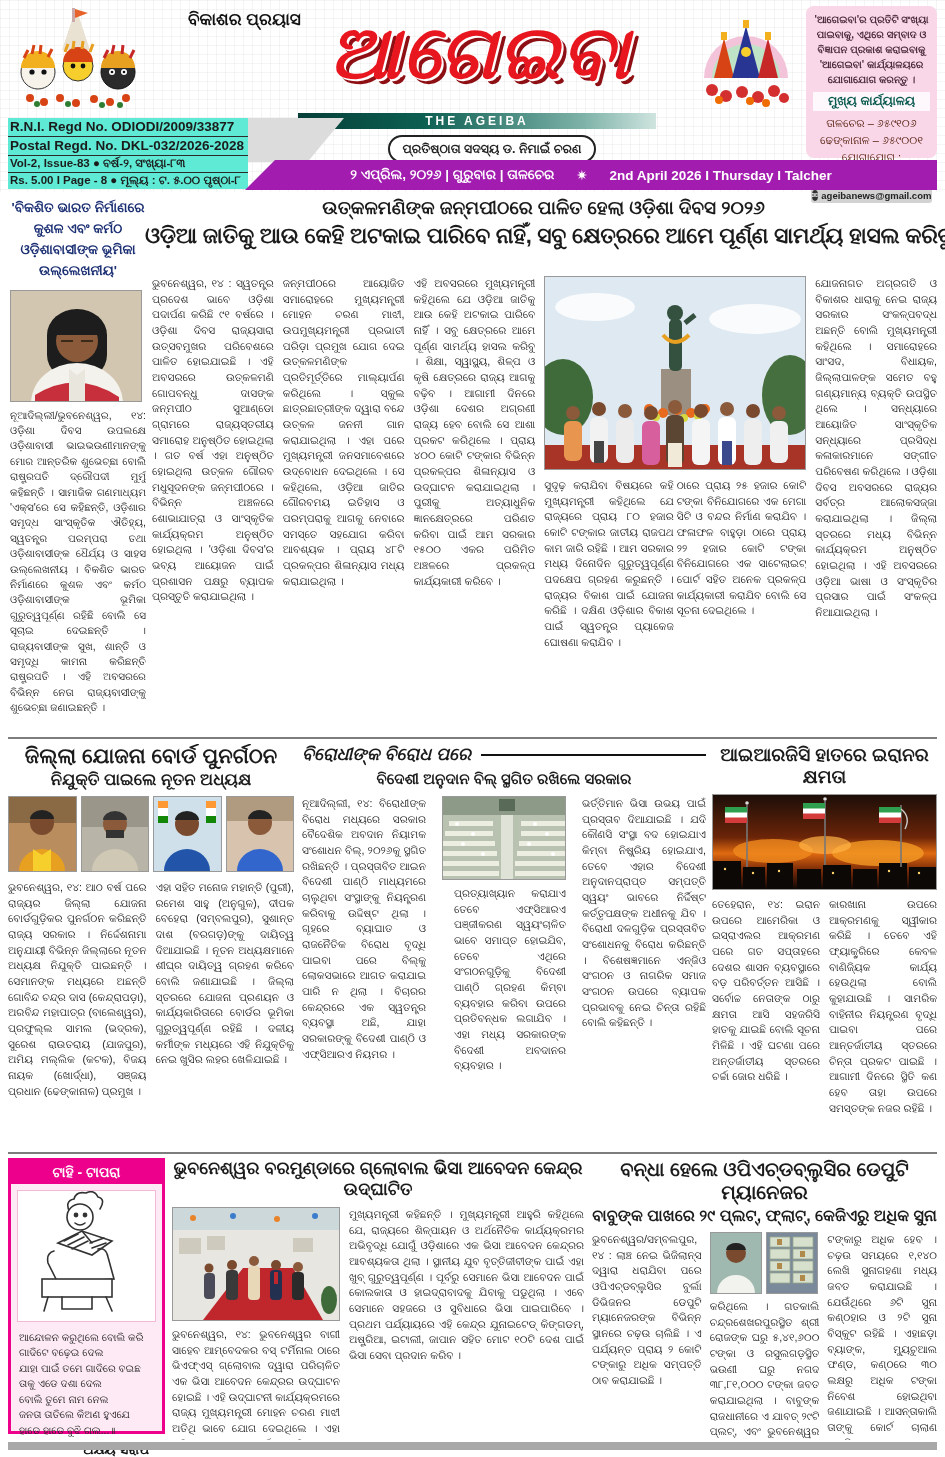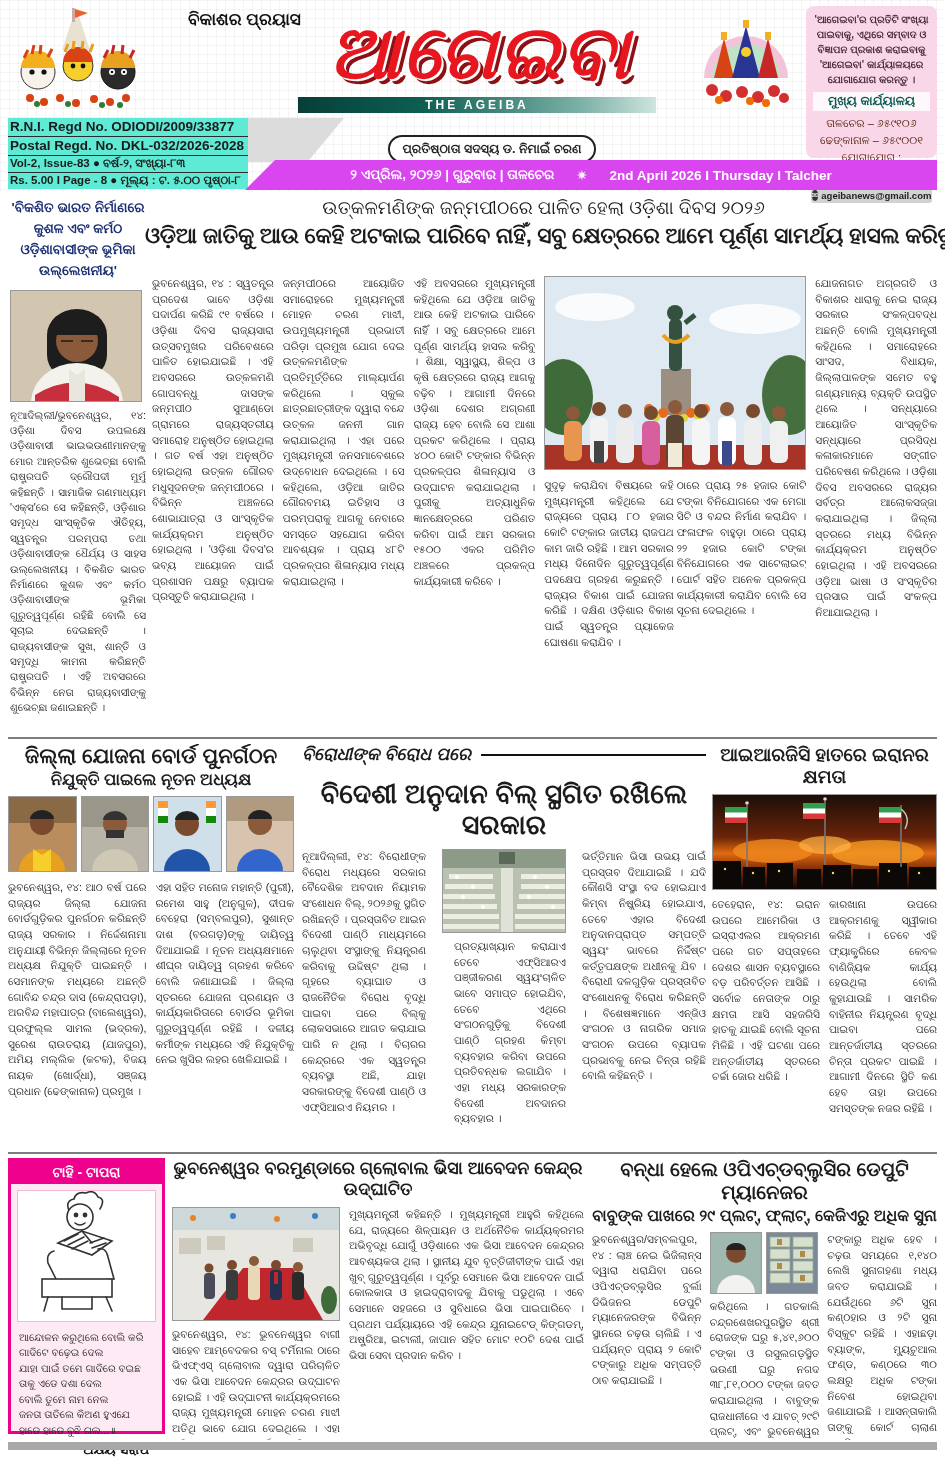--- a/index.html
+++ b/index.html
@@ -23,23 +23,23 @@
   .reg .r3,.reg .r4{font-size:11.5px;}
   .reg-diag{background:#dcdcdc;clip-path:polygon(0 0,100% 0,62% 100%,0 100%);}
   .office{background:#f9d7e9;border-radius:8px;padding:6px 5px;text-align:center;}
   .office .note{font-size:10px;line-height:1.5;color:#4a2b3c;font-weight:bold;}
   .office .head{margin:5px 2px 4px;background:#ffffffcc;border-radius:0;color:#0a5a50;
     font-weight:bold;font-size:12.5px;padding:2px 0;}
   .office .ln{font-size:11px;font-weight:normal;color:#58210f;line-height:1.55;}
   .office .email{margin-top:5px;background:#d2d2d2;border-radius:3px;font-size:9.5px;font-weight:bold;
     color:#222;padding:2px 3px;display:flex;align-items:center;justify-content:center;gap:3px;}
   .email .ic{width:11px;height:11px;border-radius:50%;background:#333;color:#fff;font-size:8px;line-height:11px;display:inline-block;}
-  .datebar{background:#d946ef;color:#fff;clip-path:polygon(30px 0,100% 0,100% 100%,0 100%);
+  .datebar{background:#a21caf;color:#fff;clip-path:polygon(30px 0,100% 0,100% 100%,0 100%);
     display:flex;align-items:center;justify-content:center;gap:22px;font-weight:bold;font-size:13.5px;}
-  .kicker{font-weight:normal;text-align:center;font-size:18.5px;}
+  .kicker{font-weight:bold;text-align:center;font-size:18.5px;}
   .headline1{font-weight:bold;text-align:center;font-size:22px;letter-spacing:-.3px;white-space:nowrap;}
   .h2{font-weight:bold;text-align:center;}
   .bodytxt{font-size:10.6px;line-height:1.48;text-align:justify;overflow:hidden;color:#1d1d1d;}
   .cols{display:flex;gap:9px;}
   .cols>div{flex:1;}
   .sidebox{padding:0 2px;}
   .sidebox .quote{font-weight:bold;font-size:13.5px;line-height:1.55;color:#1b2f73;text-align:center;padding:2px 1px 8px;}
   .photo{display:block;border:1px solid #999;background:#ddd;overflow:hidden;}
   .rule{background:#7d7d7d;}
   .kick2{display:flex;align-items:center;gap:10px;font-weight:bold;font-style:italic;font-size:17.5px;}
@@ -98,21 +98,21 @@
           <circle cx="27" cy="98" r="3"></circle>
           <circle cx="58" cy="98" r="3"></circle>
           <circle cx="92" cy="99" r="3"></circle>
           <circle cx="110" cy="99" r="3"></circle>
         </g>
     </svg>
   </div>
 
   <div class="abs tagline" style="left:188px;top:10px;">ବିକାଶର ପ୍ରୟାସ</div>
   <div class="abs masthead" style="left:255px;top:16px;width:450px;text-align:center;">ଆଗେଇବା</div>
-  <div class="abs ageiba-bar" style="left:298px;top:97px;width:358px;">THE AGEIBA</div>
+  <div class="abs ageiba-bar" style="left:298px;top:113px;width:358px;">THE AGEIBA</div>
   <div class="abs founder-box" style="left:388px;top:135px;width:208px;">ପ୍ରତିଷ୍ଠାତା ସଦସ୍ୟ ଡ. ନିମାଇଁ ଚରଣ ପ୍ରଧାନ</div>
 
   <div class="abs" style="left:700px;top:8px;width:92px;height:104px;">
     <svg width="92" height="104" viewBox="0 0 92 104">
       <path d="M4 70 a42 42 0 0 1 84 0 Z" fill="#f3c3d9"></path>
         <path d="M12 70 a34 34 0 0 1 68 0 Z" fill="#bfe3c7"></path>
       <g>
           <path d="M14 70 L24 30 L34 70 Z" fill="#d84315"></path>
           <rect x="21" y="24" width="6" height="8" fill="#f2b01e"></rect>
         </g>
@@ -323,21 +323,21 @@
     <div class="cols" style="height:268px;">
       <div class="bodytxt">ଭୁବନେଶ୍ୱର, ୧୪: ଆଠ ବର୍ଷ ପରେ ରାଜ୍ୟର ଜିଲ୍ଲା ଯୋଜନା ବୋର୍ଡଗୁଡ଼ିକର ପୁନର୍ଗଠନ କରିଛନ୍ତି ରାଜ୍ୟ ସରକାର । ନିର୍ଦ୍ଦେଶନାମା ଅନୁଯାୟୀ ବିଭିନ୍ନ ଜିଲ୍ଲାରେ ନୂତନ ଅଧ୍ୟକ୍ଷ ନିଯୁକ୍ତି ପାଇଛନ୍ତି । ସେମାନଙ୍କ ମଧ୍ୟରେ ଅଛନ୍ତି ଗୋବିନ୍ଦ ଚନ୍ଦ୍ର ଦାସ (କେନ୍ଦ୍ରାପଡ଼ା), ଅରବିନ୍ଦ ମହାପାତ୍ର (ବାଲେଶ୍ୱର), ପ୍ରଫୁଲ୍ଲ ସାମଲ (ଭଦ୍ରକ), ସୁରେଶ ରାଉତରାୟ (ଯାଜପୁର), ଅମିୟ ମଲ୍ଲିକ (କଟକ), ବିଜୟ ନାୟକ (ଖୋର୍ଦ୍ଧା), ସଞ୍ଜୟ ପ୍ରଧାନ (ଢେଙ୍କାନାଳ) ପ୍ରମୁଖ ।</div>
       <div class="bodytxt">ଏହା ସହିତ ମନୋଜ ମହାନ୍ତି (ପୁରୀ), ରମେଶ ସାହୁ (ଅନୁଗୁଳ), ଦୀପକ ବେହେରା (ସମ୍ବଲପୁର), ସୁଶାନ୍ତ ଦାଶ (ବରଗଡ଼)ଙ୍କୁ ଦାୟିତ୍ୱ ଦିଆଯାଇଛି । ନୂତନ ଅଧ୍ୟକ୍ଷମାନେ ଶୀଘ୍ର ଦାୟିତ୍ୱ ଗ୍ରହଣ କରିବେ ବୋଲି ଜଣାଯାଇଛି । ଜିଲ୍ଲା ସ୍ତରରେ ଯୋଜନା ପ୍ରଣୟନ ଓ କାର୍ଯ୍ୟକାରିତାରେ ବୋର୍ଡର ଭୂମିକା ଗୁରୁତ୍ୱପୂର୍ଣ୍ଣ ରହିଛି । ଦଳୀୟ କର୍ମୀଙ୍କ ମଧ୍ୟରେ ଏହି ନିଯୁକ୍ତିକୁ ନେଇ ଖୁସିର ଲହର ଖେଳିଯାଇଛି ।</div>
     </div>
   </div>
 
   <div class="abs" style="left:302px;top:744px;width:404px;height:406px;overflow:hidden;">
     <div class="kick2">
         <span>ବିରୋଧୀଙ୍କ ବିରୋଧ ପରେ</span>
       </div>
-    <div class="h2" style="font-size:27px;margin-top:14px;">ବିଦେଶୀ ଅନୁଦାନ ବିଲ୍ ସ୍ଥଗିତ ରଖିଲେ ସରକାର</div>
+    <div class="h2" style="font-size:15px;margin-top:5px;">ବିଦେଶୀ ଅନୁଦାନ ବିଲ୍ ସ୍ଥଗିତ ରଖିଲେ ସରକାର</div>
     <div class="cols" style="height:336px;margin-top:8px;gap:16px;">
       <div class="bodytxt">ନୂଆଦିଲ୍ଲୀ, ୧୪: ବିରୋଧୀଙ୍କ ବିରୋଧ ମଧ୍ୟରେ ସରକାର ବୈଦେଶିକ ଅବଦାନ ନିୟାମକ ସଂଶୋଧନ ବିଲ୍, ୨୦୨୬କୁ ସ୍ଥଗିତ ରଖିଛନ୍ତି । ପ୍ରସ୍ତାବିତ ଆଇନ ବିଦେଶୀ ପାଣ୍ଠି ମାଧ୍ୟମରେ ଚାଲୁଥିବା ସଂସ୍ଥାଙ୍କୁ ନିୟନ୍ତ୍ରଣ କରିବାକୁ ଉଦ୍ଦିଷ୍ଟ ଥିଲା । ଗୃହରେ ବ୍ୟାଘାତ ଓ ରାଜନୈତିକ ବିରୋଧ ବୃଦ୍ଧି ପାଇବା ପରେ ବିଲ୍‌କୁ ଲୋକସଭାରେ ଆଗତ କରାଯାଇ ପାରି ନ ଥିଲା । ବିଚାରର କେନ୍ଦ୍ରରେ ଏକ ସ୍ୱତନ୍ତ୍ର ବ୍ୟବସ୍ଥା ଅଛି, ଯାହା ସରକାରଙ୍କୁ ବିଦେଶୀ ପାଣ୍ଠି ଓ ଏଫ୍‌ସିଆରଏ ନିୟମର ।</div>
       <div style="flex:1;display:flex;flex-direction:column;gap:6px;overflow:hidden;">
         <div class="photo" style="width:100%;height:84px;flex:0 0 84px;">
           <svg width="128" height="82" viewBox="0 0 128 82" preserveAspectRatio="none">
               <rect width="128" height="82" fill="#b9c2b0"></rect>
               <rect y="0" width="128" height="18" fill="#8e9a88"></rect>
               <rect x="56" y="2" width="16" height="12" fill="#5a6a58"></rect>
               <rect x="58" y="18" width="12" height="64" fill="#dfe2d6"></rect>
               <g fill="#eceee2">

